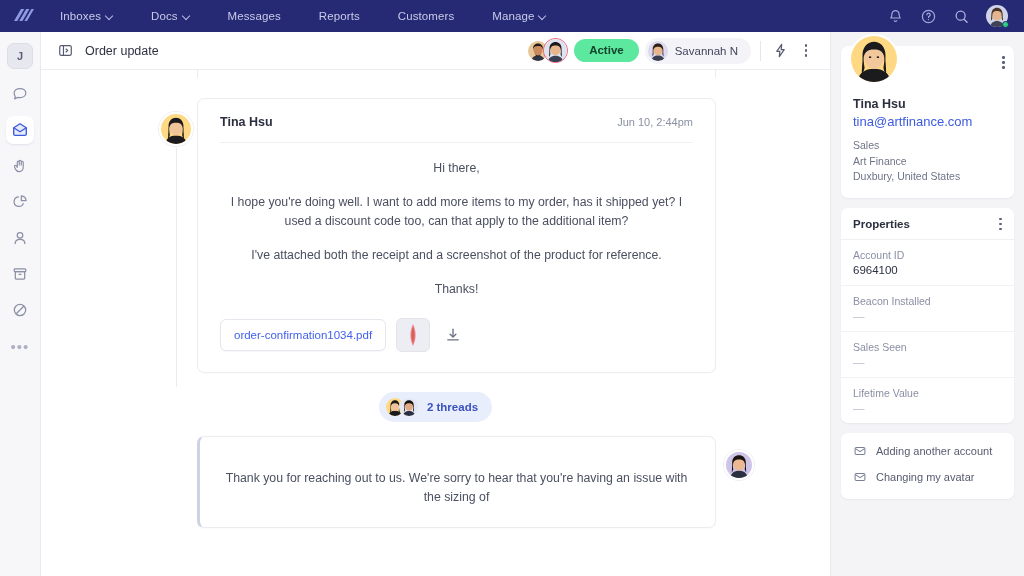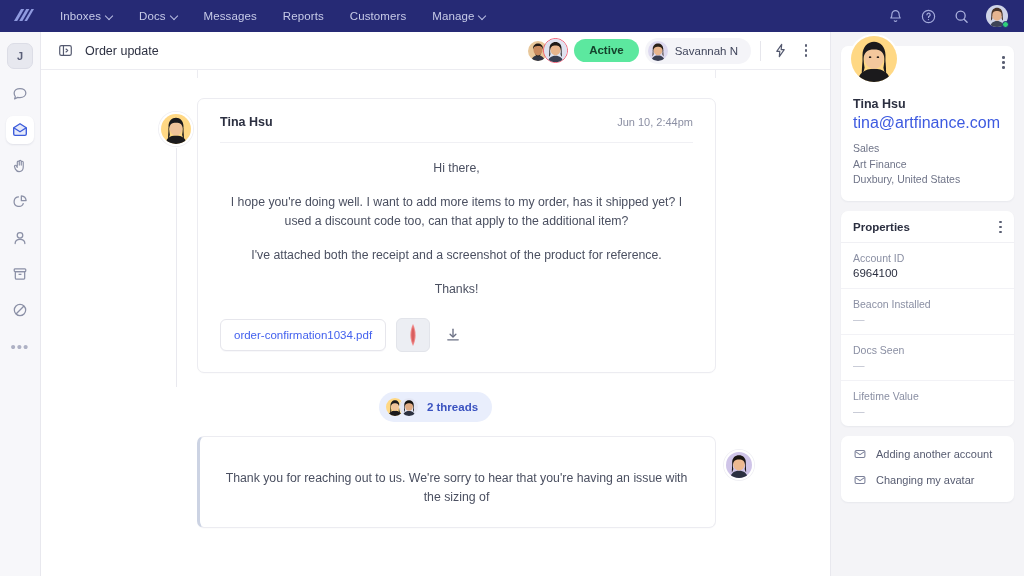--- a/index.html
+++ b/index.html
@@ -14,21 +14,21 @@
 
   
   .topnav {
     height: 32px; flex: 0 0 32px;
     background: #262a75;
     display: flex; align-items: center;
     padding: 0 10px 0 0;
   }
   .logo-wrap { width: 45px; display: flex; align-items: center; justify-content: center; }
   .logo { display: block; }
-  .nav-items { display: flex; align-items: center; gap: 0px; margin-left: 2px; }
+  .nav-items { display: flex; align-items: center; gap: 12px; margin-left: 2px; }
   .nav-item {
     color: #c7cbe8; font-size: 11.5px; letter-spacing: .1px;
     padding: 6px 13px; display: flex; align-items: center; gap: 5px;
     cursor: pointer; white-space: nowrap; border-radius: 4px;
   }
   .caret { display: inline-block; width: 7px; height: 7px; position: relative; top: -1px; }
   .caret::after {
     content: ''; position: absolute; left: 0; top: 1px;
     width: 5px; height: 5px;
     border-right: 1.3px solid #b9bee2; border-bottom: 1.3px solid #b9bee2;
@@ -196,21 +196,21 @@
   }
   .contact-card { padding: 9px 12px 13px 12px; position: relative; }
   .contact-av {
     position: absolute; left: 8px; top: -12px;
     width: 50px; height: 50px; border-radius: 50%; overflow: hidden;
     border: 2px solid #fff;
   }
   .card-kebab { position: absolute; right: 9px; top: 10px; cursor: pointer; }
   .contact-body { padding-top: 42px; }
   .c-name { font-size: 12.5px; font-weight: 700; color: #2b2f40; margin-bottom: 3px; }
-  .c-mail { font-size: 16px; color: #3d5ae0; margin-bottom: 9px; cursor: pointer; }
+  .c-mail { font-size: 13px; color: #3d5ae0; margin-bottom: 9px; cursor: pointer; }
   .c-line { font-size: 10.5px; color: #6f7488; line-height: 1.48; }
 
   .panel-head {
     display: flex; align-items: flex-end;
     padding: 10px 12px 9px 12px; border-bottom: 1px solid #f0f0f4;
   }
   .panel-title { font-size: 11.5px; font-weight: 700; color: #2b2f40; }
   .panel-head .card-kebab { position: static; margin-left: auto; }
 
   .prop { padding: 9px 12px; border-bottom: 1px solid #f2f2f6; }
@@ -568,21 +568,21 @@
         </div>
         <div class="prop">
           <div class="prop-label">Account ID</div>
           <div class="prop-value">6964100</div>
         </div>
         <div class="prop">
           <div class="prop-label">Beacon Installed</div>
           <div class="prop-value empty">—</div>
         </div>
         <div class="prop">
-          <div class="prop-label">Docs Seen</div>
+          <div class="prop-label">Sales Seen</div>
           <div class="prop-value empty">—</div>
         </div>
         <div class="prop">
           <div class="prop-label">Lifetime Value</div>
           <div class="prop-value empty">—</div>
         </div>
       </div>
 
       <div class="card">
         <div class="conv-list">

